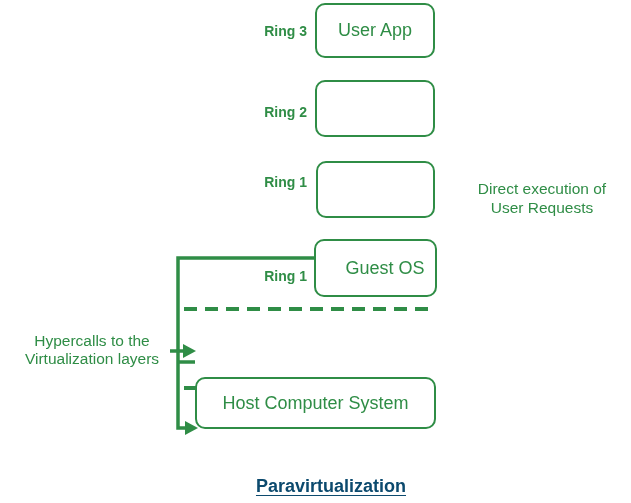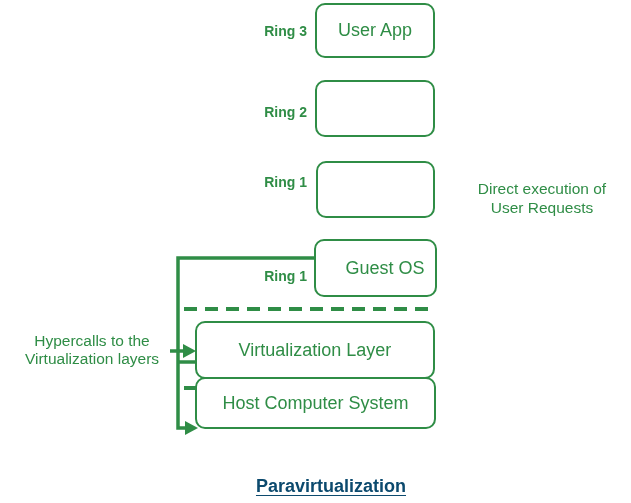--- a/index.html
+++ b/index.html
@@ -106,21 +106,20 @@
   <div class="ring-label label-ring3">Ring 3</div>
   <div class="ring-label label-ring2">Ring 2</div>
   <div class="ring-label label-ring1">Ring 1</div>
   <div class="ring-label label-ring0">Ring 1</div>
 
   <div class="dbox box-ring3">User App</div>
   <div class="dbox box-ring2"></div>
   <div class="dbox box-ring1"></div>
   <div class="dbox box-ring0">Guest OS</div>
 
-  <div class="dbox box-vl">Virtualization Layer</div>
   <div class="dbox box-host">Host Computer System</div>
 
   <div class="annotation annotation-right">
     <div>Direct execution of</div>
     <div>User Requests</div>
   </div>
 
   <div class="annotation annotation-left">
     <div>Hypercalls to the</div>
     <div>Virtualization layers</div>

